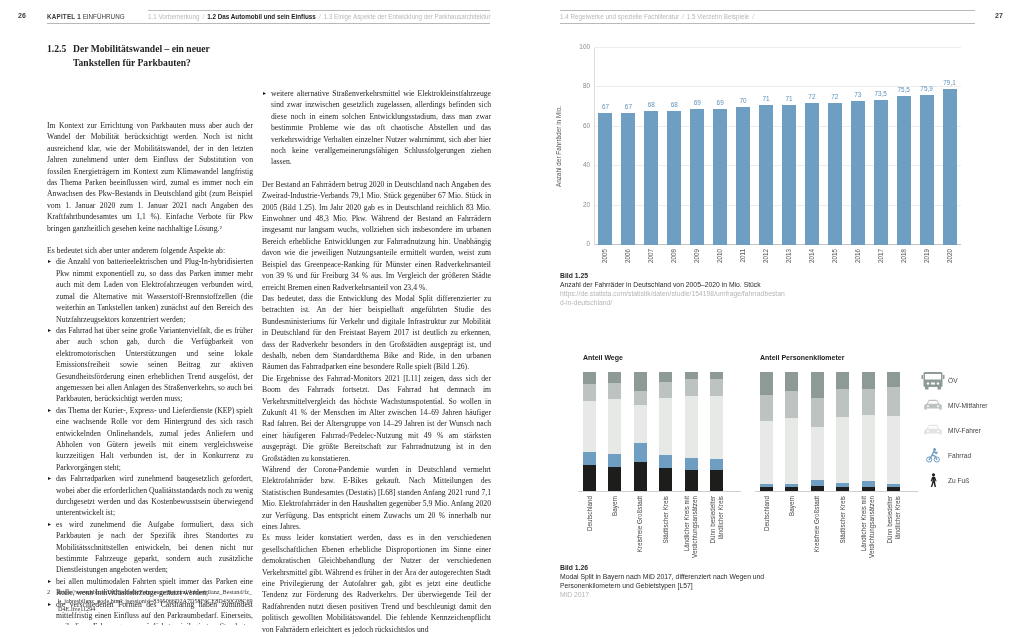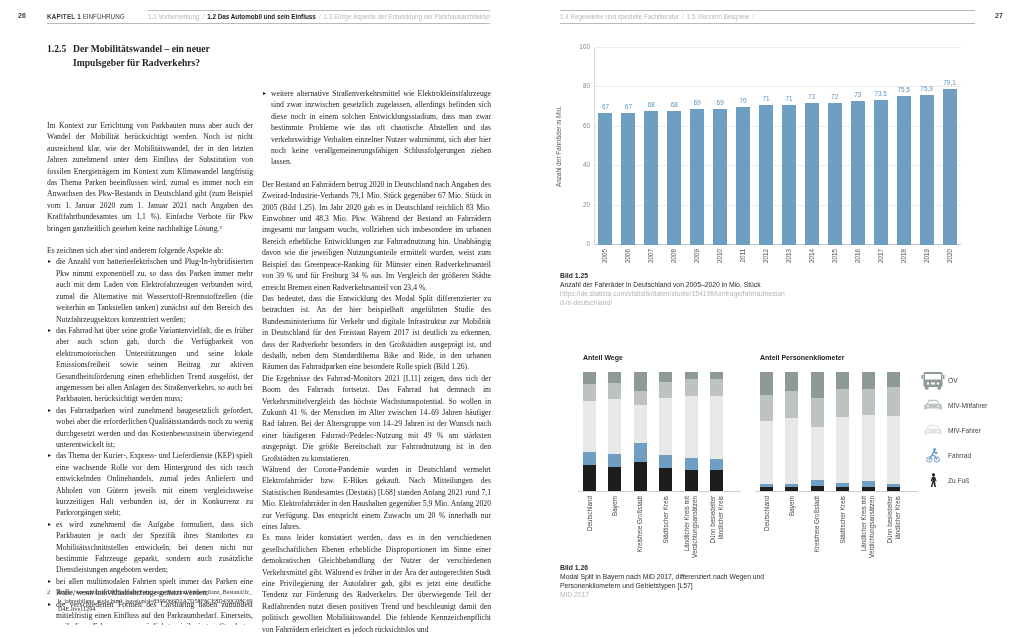--- a/index.html
+++ b/index.html
@@ -67,43 +67,43 @@
     <b>KAPITEL 1</b>
     <span>EINFÜHRUNG</span>
   </div>
   <div class="abs hdr tabs" id="tabs-left" style="left:148px;top:12.5px;"><span class="tab">1.1 Vorbemerkung</span><span class="slash">/</span><span class="tab active">1.2 Das Automobil und sein Einfluss</span><span class="slash">/</span><span class="tab">1.3 Einige Aspekte der Entwicklung der Parkhausarchitektur</span></div>
 
   <div class="abs hdr tabs" id="tabs-right" style="left:560px;top:12.5px;"><span class="tab">1.4 Regelwerke und spezielle Fachliteratur</span><span class="slash">/</span><span class="tab">1.5 Vierzehn Beispiele</span><span class="slash">/</span></div>
   <div class="abs pagenum" style="left:995px;top:12px;">27</div>
 
   <div class="abs serif heading" style="left:47px;top:42px;width:206px;">
     <span class="num">1.2.5</span>
-    <span class="ttl">Der Mobilitätswandel – ein neuer Impulsgeber für Radverkehrs?</span>
+    <span class="ttl">Der Mobilitätswandel – ein neuer Tankstellen für Parkbauten?</span>
   </div>
 
   <div class="abs serif col" style="left:47px;top:76px;width:206px;height:505px;">
     <p>Im Kontext zur Errichtung von Parkbauten muss aber auch der Wandel der Mobilität berücksichtigt werden. Noch ist nicht ausreichend klar, wie der Mobilitätswandel, der in den letzten Jahren zunehmend unter dem Einfluss der Substitution von fossilen Energieträgern im Kontext zum Klimawandel langfristig das Thema Parken beeinflussen wird, zumal es immer noch ein Anwachsen des Pkw-Bestands in Deutschland gibt (zum Beispiel vom 1. Januar 2020 zum 1. Januar 2021 nach Angaben des Kraftfahrtbundesamtes um 1,1 %). Einfache Verbote für Pkw bringen ganzheitlich gesehen keine nachhaltige Lösung.²</p>
     <div class="gap"></div>
-    <p>Es zeichnen sich aber sind anderem folgende Aspekte ab:</p>
+    <p>Es bedeutet sich aber unter anderem folgende Aspekte ab:</p>
     <div id="bullets-col1">
         <div class="bullet">
           <span class="marker">►</span>
           <div class="btext">die Anzahl von batterieelektrischen und Plug-In-hybridisierten Pkw nimmt exponentiell zu, so dass das Parken immer mehr auch mit dem Laden von Elektrofahrzeugen verbunden wird, zumal die Alternative mit Wasserstoff-Brennstoffzellen (die weiterhin an Tankstellen tanken) zunächst auf den Bereich des Nutzfahrzeugsektors konzentriert werden;</div>
         </div>
         <div class="bullet">
           <span class="marker">►</span>
           <div class="btext">das Fahrrad hat über seine große Variantenvielfalt, die es früher aber auch schon gab, durch die Verfügbarkeit von elektromotorischen Unterstützungen und seine lokale Emissionsfreiheit sowie seinen Beitrag zur aktiven Gesundheitsförderung einen erheblichen Trend ausgelöst, der angemessen bei allen Anlagen des Straßenverkehrs, so auch bei Parkbauten, berücksichtigt werden muss;</div>
         </div>
         <div class="bullet">
           <span class="marker">►</span>
+          <div class="btext">das Thema der Kurier-, Express- und Lieferdienste (KEP) spielt eine wachsende Rolle vor dem Hintergrund des sich rasch entwickelnden Onlinehandels, zumal jedes Anliefern und Abholen von Gütern jeweils mit einem vergleichsweise kurzzeitigen Halt verbunden ist, der in Konkurrenz zu Parkvorgängen steht;</div>
+        </div>
+        <div class="bullet">
+          <span class="marker">►</span>
           <div class="btext">das Fahrradparken wird zunehmend baugesetzlich gefordert, wobei aber die erforderlichen Qualitätsstandards noch zu wenig durchgesetzt werden und das Kostenbewusstsein überwiegend unterentwickelt ist;</div>
-        </div>
-        <div class="bullet">
-          <span class="marker">►</span>
-          <div class="btext">das Thema der Kurier-, Express- und Lieferdienste (KEP) spielt eine wachsende Rolle vor dem Hintergrund des sich rasch entwickelnden Onlinehandels, zumal jedes Anliefern und Abholen von Gütern jeweils mit einem vergleichsweise kurzzeitigen Halt verbunden ist, der in Konkurrenz zu Parkvorgängen steht;</div>
         </div>
         <div class="bullet">
           <span class="marker">►</span>
           <div class="btext">es wird zunehmend die Aufgabe formuliert, dass sich Parkbauten je nach der Spezifik ihres Standortes zu Mobilitätsschnittstellen entwickeln, bei denen nicht nur bestimmte Fahrzeuge geparkt, sondern auch zusätzliche Dienstleistungen angeboten werden;</div>
         </div>
         <div class="bullet">
           <span class="marker">►</span>
           <div class="btext">bei allen multimodalen Fahrten spielt immer das Parken eine Rolle, wenn Individualfahrzeuge genutzt werden;</div>
         </div>
         <div class="bullet">

